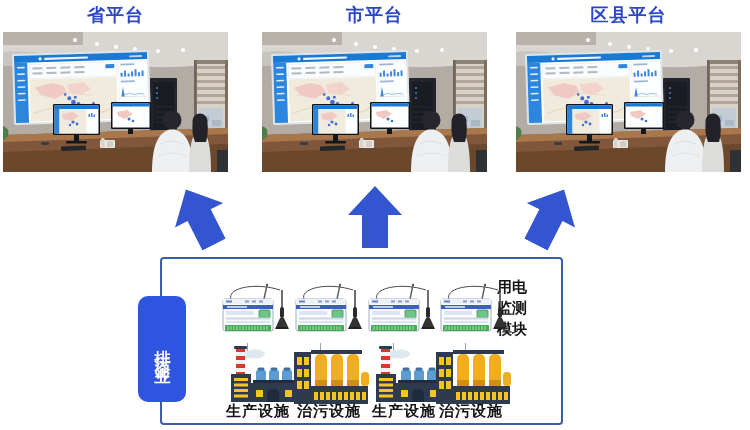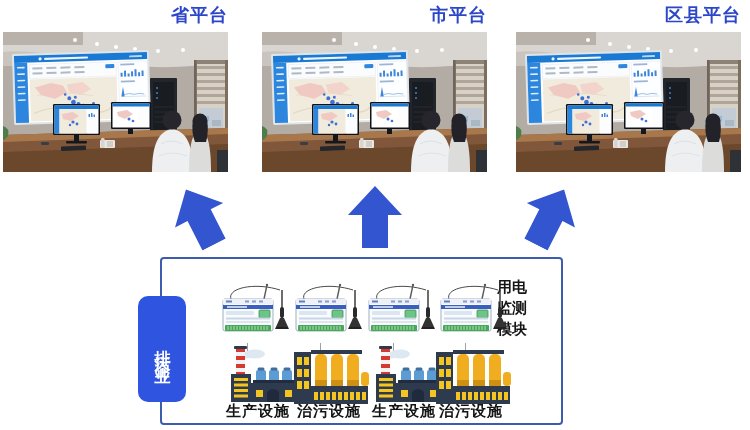--- a/index.html
+++ b/index.html
@@ -2,21 +2,21 @@
 <html><head>
 <meta charset="utf-8">
 <style>
   html,body{margin:0;padding:0;background:#ffffff;}
   .canvas{
     position:relative;width:750px;height:430px;background:#ffffff;overflow:hidden;
     font-family:"Liberation Sans","DejaVu Sans",sans-serif;
   }
   .defs-svg{position:absolute;width:0;height:0;overflow:hidden;}
   .ptitle{
-    position:absolute;top:2px;height:26px;line-height:26px;text-align:right;
+    position:absolute;top:2px;height:26px;line-height:26px;text-align:center;
     font-size:18px;font-weight:800;color:#2b46c8;letter-spacing:1px;
   }
   .t1{left:3px;width:225px;}
   .t2{left:262px;width:225px;}
   .t3{left:516px;width:225px;}
   .photo{position:absolute;top:32px;width:225px;height:140px;}
   .photo svg{display:block;width:100%;height:100%;}
   .p1{left:3px;}
   .p2{left:262px;}
   .p3{left:516px;}

